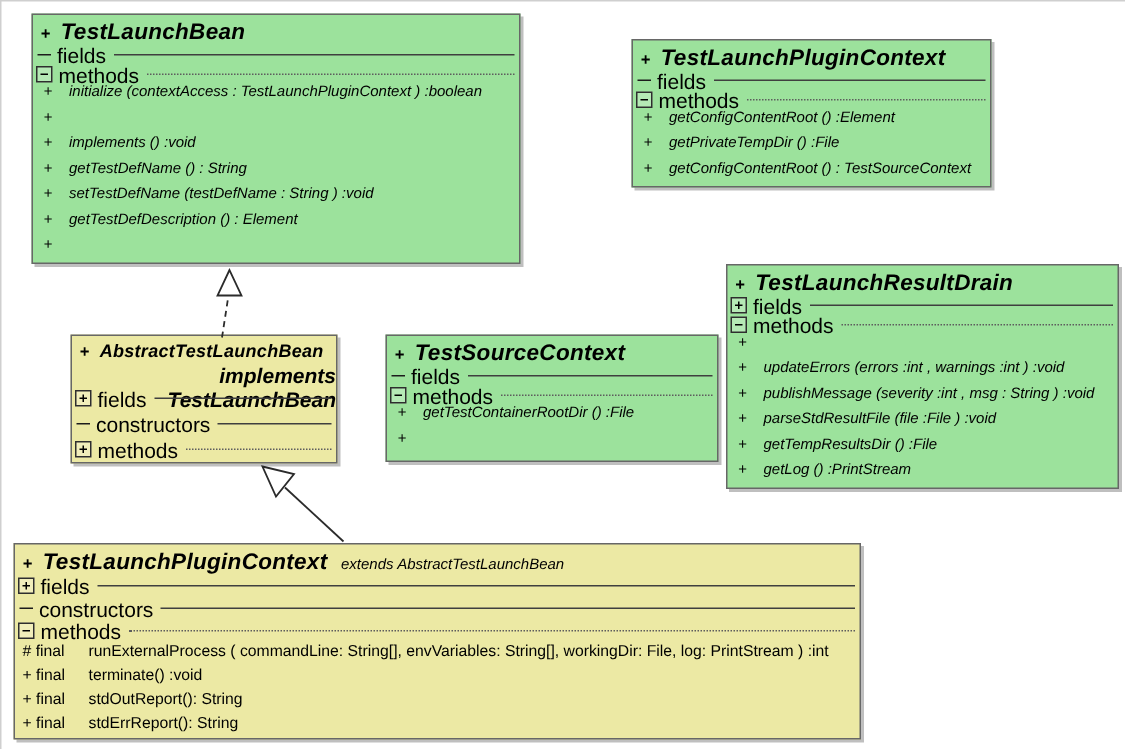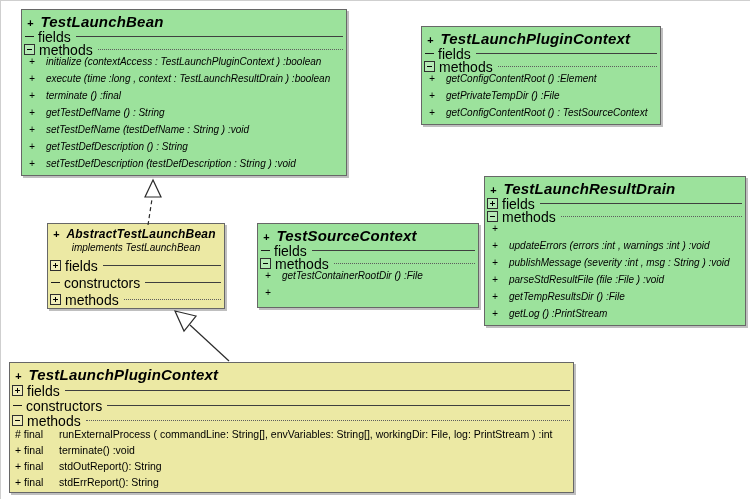--- a/index.html
+++ b/index.html
@@ -15,21 +15,21 @@
     box-shadow:2px 2px 0 rgba(128,128,128,.5);
     box-sizing:border-box;
   }
   .green  { background:#9CE29C; }
   .yellow { background:#ECE9A4; }
 
   .trow { display:flex; align-items:baseline; padding:3px 6px 1px 5px; height:16px; }
   .tvis  { font-size:11px; font-weight:bold; font-style:italic; margin-right:7px; flex:none; }
   .tname { font-size:15px; font-weight:bold; font-style:italic; white-space:nowrap; letter-spacing:.2px; }
   .tnote { font-size:10px; font-style:italic; margin-left:9px; white-space:nowrap; }
-  .subtitle { text-align:center; font-size:10px; font-style:italic; height:15px; }
+  .subtitle { text-align:right; font-size:14px; font-style:italic; height:15px;font-weight:bold; }
 
   .sec { display:flex; align-items:center; height:13px; padding:0 3px 0 2px; }
   .sec.y17 { height:17px; }
   .sec.y15 { height:15px; }
   .icon-box {
     width:9px; height:9px; border:1px solid #2e2e2e; flex:none;
     display:inline-flex; align-items:center; justify-content:center;
     background:rgba(255,255,255,.25); cursor:pointer;
   }
   .icon-dash { width:9px; height:0; border-top:1px solid #1c1c1c; flex:none; margin-left:1px; }
@@ -69,41 +69,39 @@
         </span>
       <span class="sec-label">methods</span>
       <span class="rule dotted"></span>
     </div>
     <div class="m">
         <span class="vis">+</span>
         <span class="sig">initialize (contextAccess : TestLaunchPluginContext ) :boolean</span>
       </div>
     <div class="m">
         <span class="vis">+</span>
-        <span class="sig">execute (time :long ,  context : TestLaunchResultDrain ) :boolean</span>
-      </div>
-    <div class="m">
-        <span class="vis">+</span>
-        <span class="sig">terminate () :final</span>
+      </div>
+    <div class="m">
+        <span class="vis">+</span>
+        <span class="sig">implements () :void</span>
       </div>
     <div class="m">
         <span class="vis">+</span>
         <span class="sig">getTestDefName () : String</span>
       </div>
     <div class="m">
         <span class="vis">+</span>
         <span class="sig">setTestDefName (testDefName : String ) :void</span>
       </div>
     <div class="m">
         <span class="vis">+</span>
-        <span class="sig">getTestDefDescription () : String</span>
-      </div>
-    <div class="m">
-        <span class="vis">+</span>
-        <span class="sig">setTestDefDescription (testDefDescription : String ) :void</span>
+        <span class="sig">getTestDefDescription () : Element</span>
+      </div>
+    <div class="m">
+        <span class="vis">+</span>
       </div>
   </div>
 
   <div class="box green" style="left:420px; top:25px; width:240px;">
     <div class="trow">
       <span class="tvis">+</span>
       <span class="tname">TestLaunchPluginContext</span>
     </div>
     <div class="sec">
       <span class="icon-dash"></span>
@@ -240,20 +238,21 @@
       </div>
     <div class="m">
         <span class="vis">+</span>
       </div>
   </div>
 
   <div class="box yellow ext" style="left:8px; top:361px; width:565px;">
     <div class="trow">
       <span class="tvis">+</span>
       <span class="tname">TestLaunchPluginContext</span>
+      <span class="tnote">extends  AbstractTestLaunchBean</span>
     </div>
     <div class="sec y15">
       <span class="icon-box">
           <svg width="7" height="7">
             <line x1="1" y1="3.5" x2="6" y2="3.5" stroke="#000" stroke-width="1"></line>
             <line x1="3.5" y1="1" x2="3.5" y2="6" stroke="#000" stroke-width="1"></line>
           </svg>
         </span>
       <span class="sec-label">fields</span>
       <span class="rule"></span>

